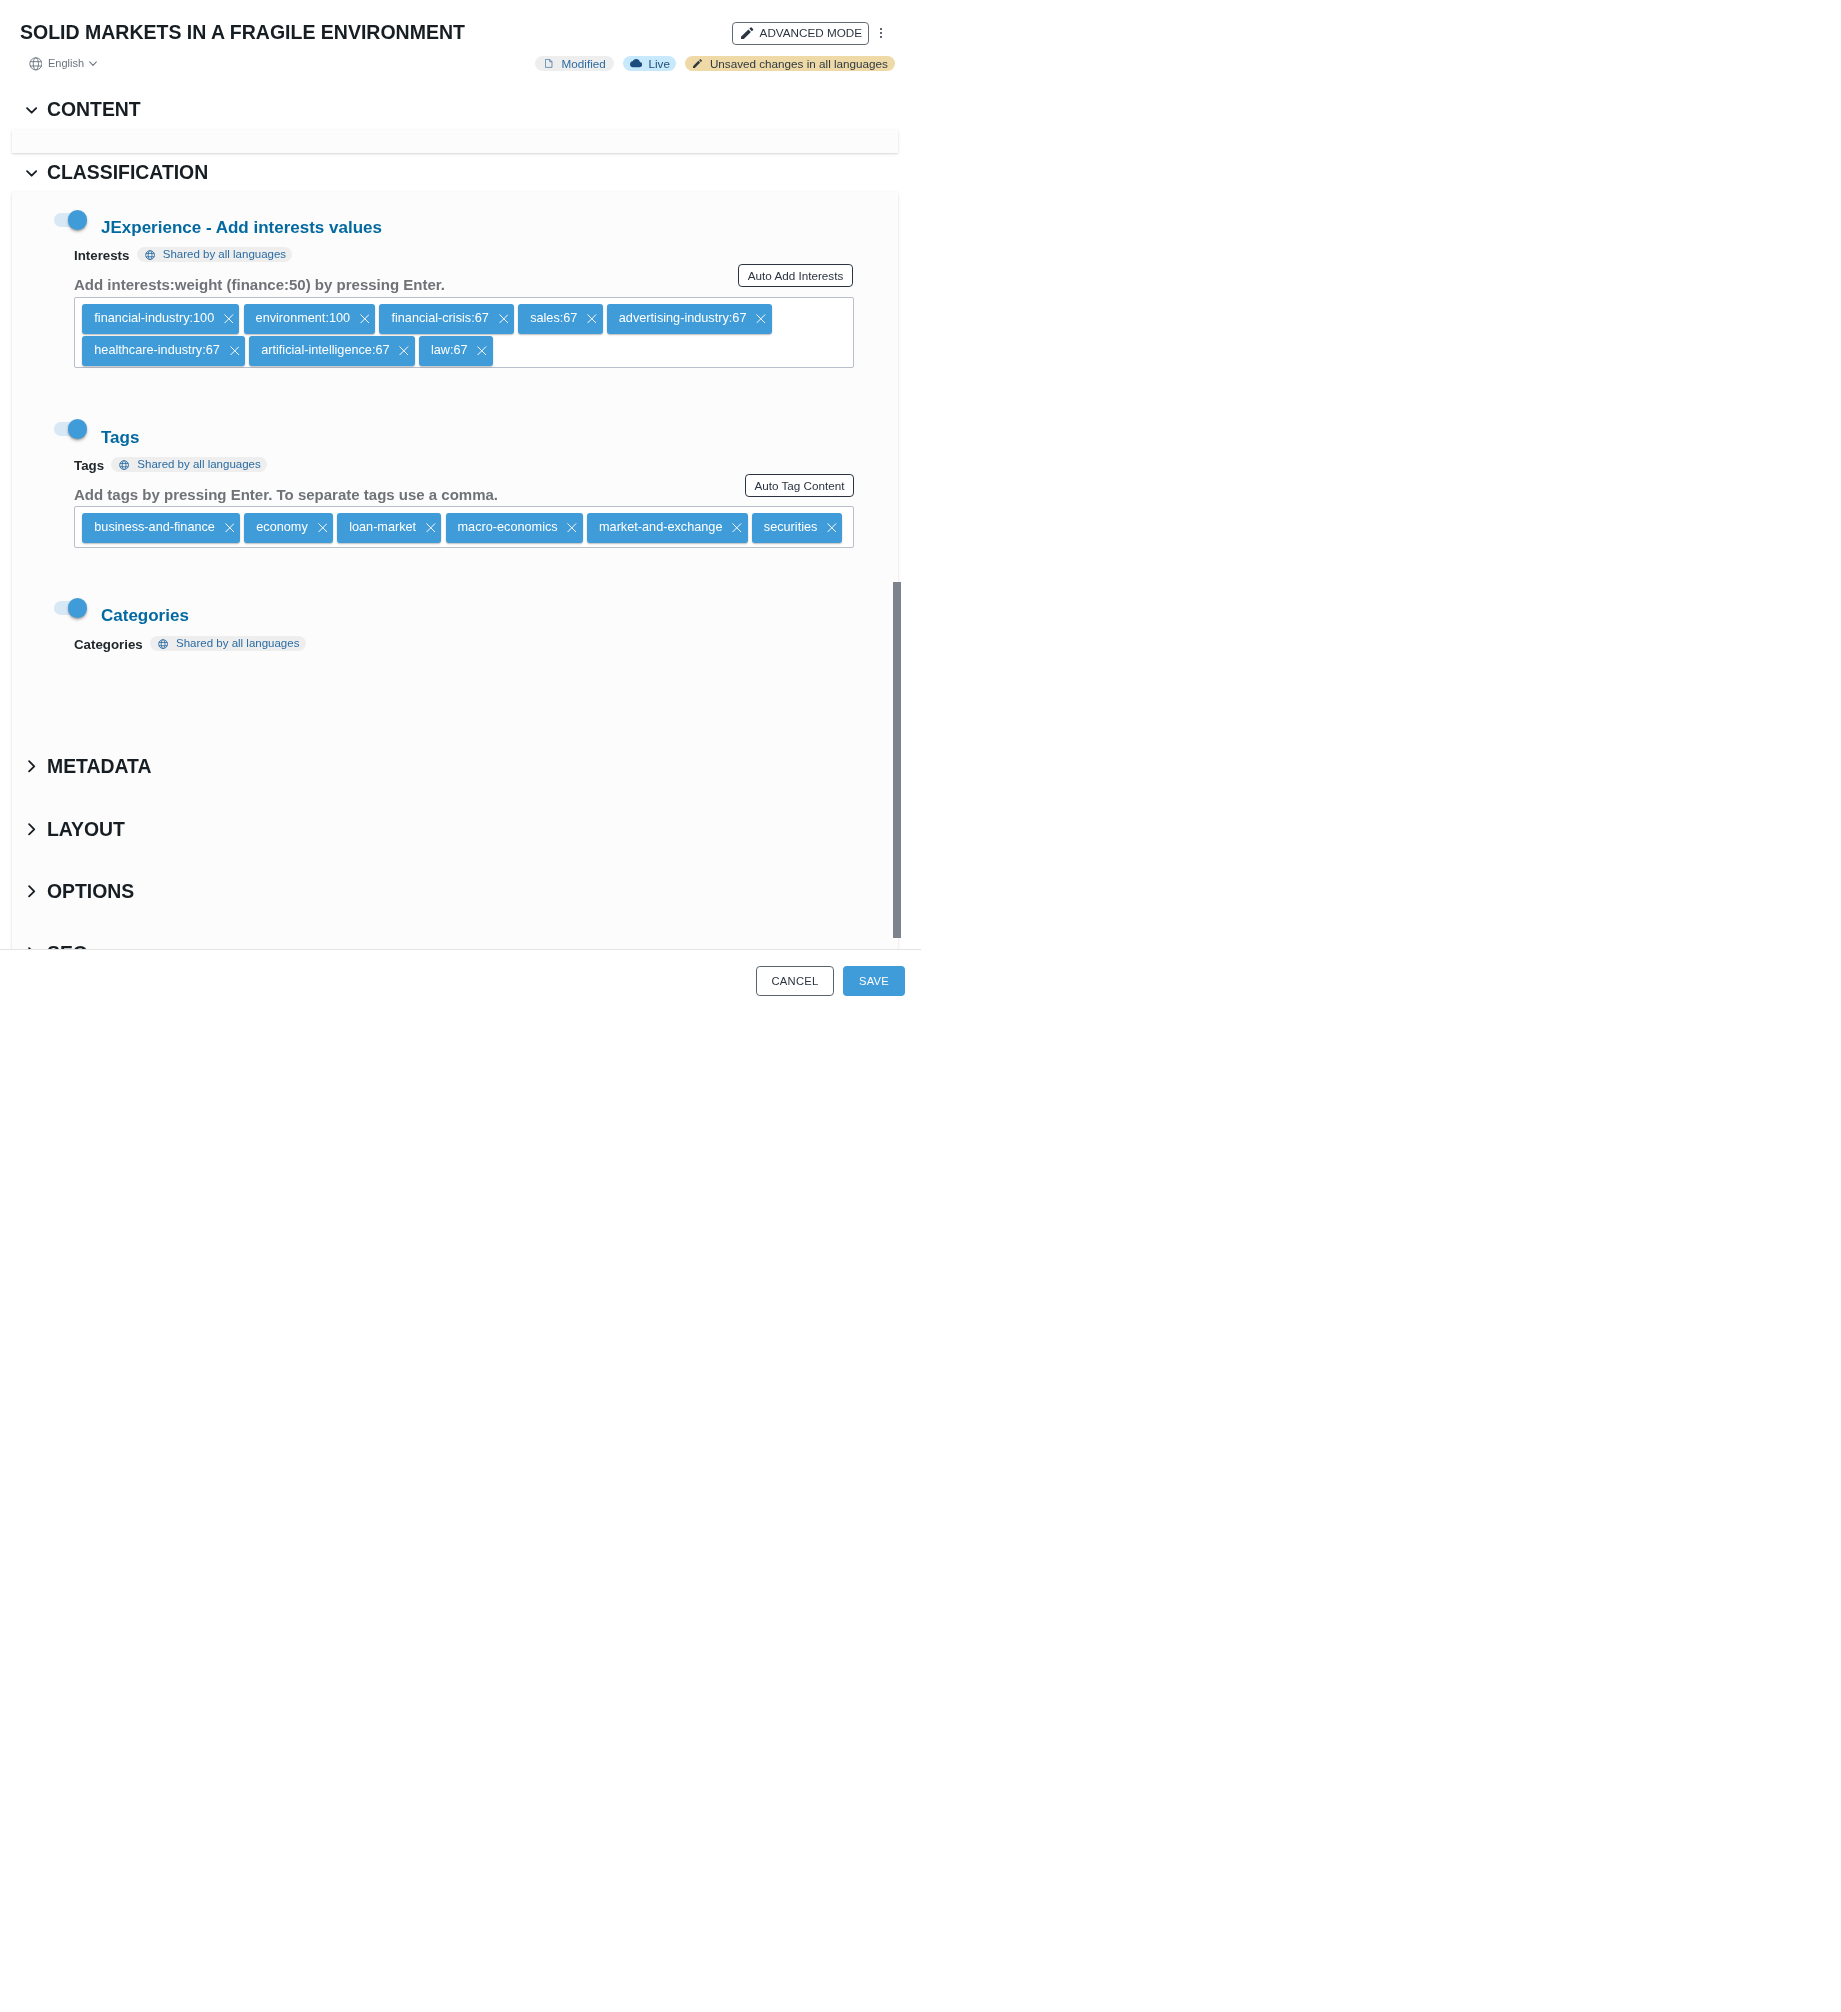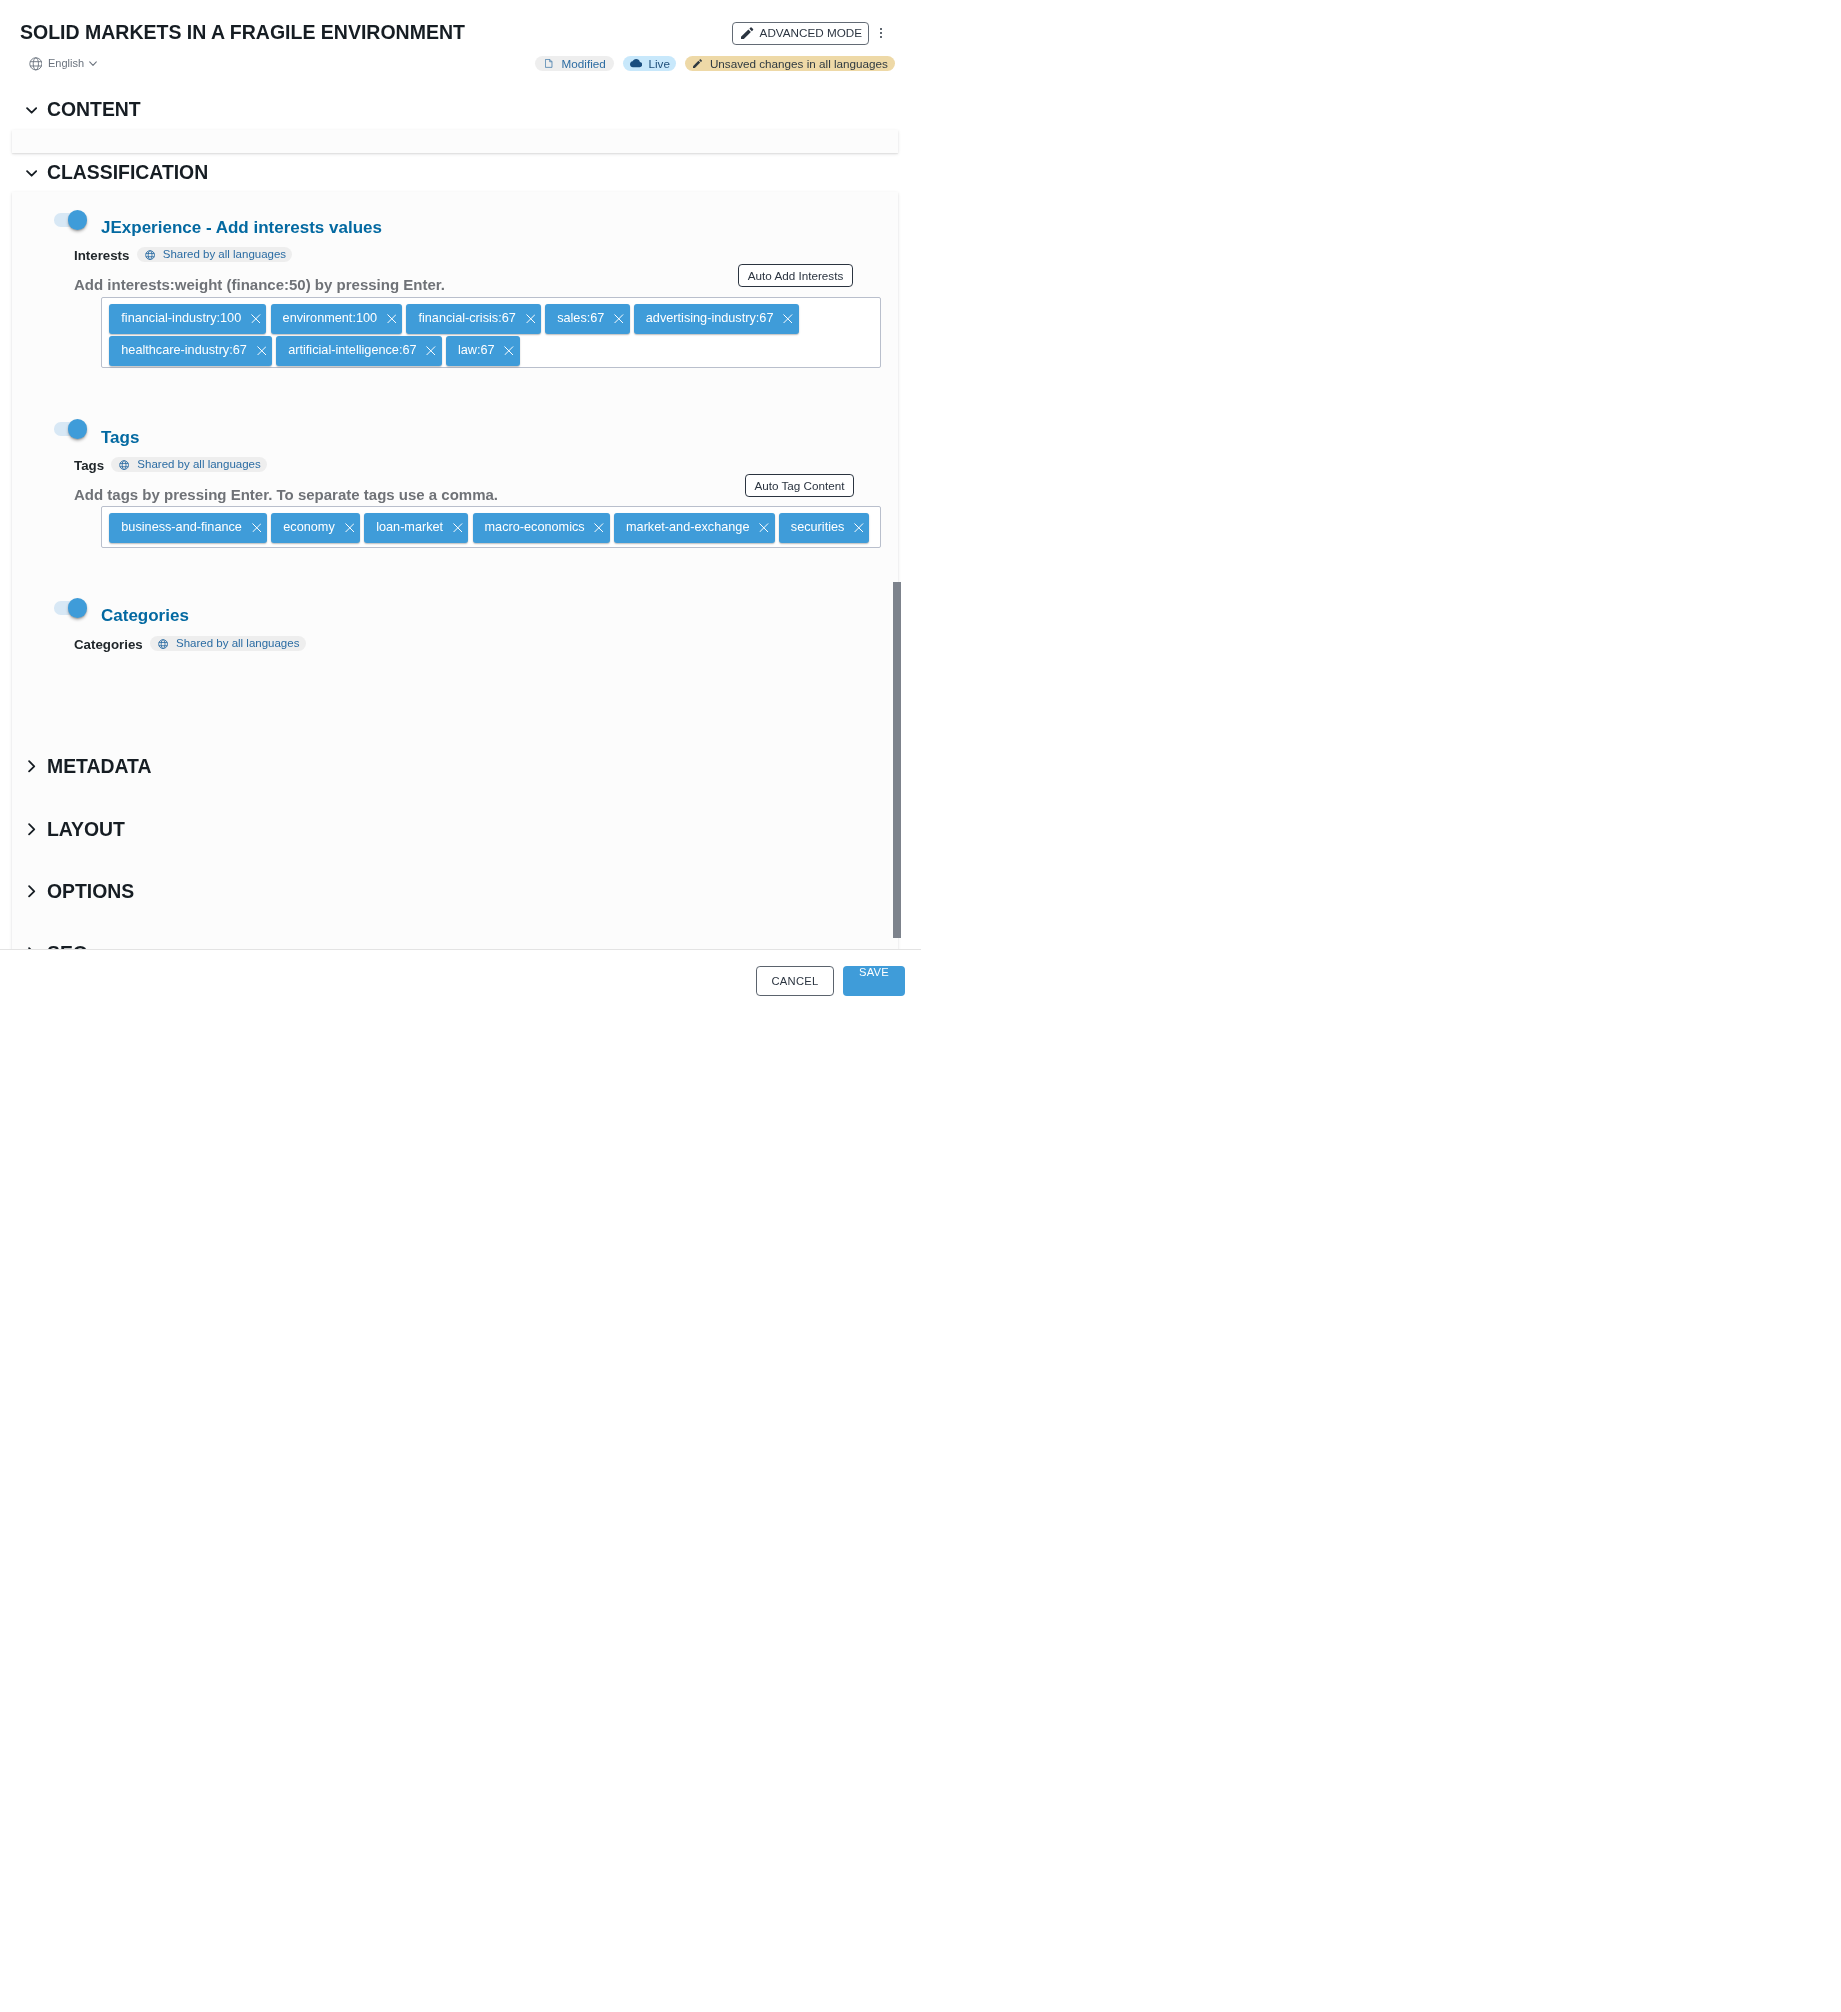--- a/index.html
+++ b/index.html
@@ -82,41 +82,41 @@
   .sharedbadge .t { font-size:11.5px; color:#2b6ca3; line-height:13.7px; white-space:nowrap; position:relative; top:0.3px; }
 
   .hint { position:absolute; font-size:15px; font-weight:bold; color:#6f7277; line-height:13.7px; white-space:nowrap; }
 
   .autobtn { position:absolute; height:23px; border:1px solid #2b3440; border-radius:3.9px;
              background:#fff; display:flex; align-items:center; justify-content:center;
              padding:0 10.7px; cursor:pointer;margin-top:10px; }
   .autobtn span { font-size:11.7px; color:#2b3440; line-height:13.7px; white-space:nowrap; }
 
   .chipbox { position:absolute; border:1px solid #b9bfcc; border-radius:2px; background:#fff;
-             padding:5.7px 7.3px; display:flex; flex-wrap:wrap; gap:2px 4.3px; align-content:flex-start;margin-left:27px; }
+             padding:5.7px 7.3px; display:flex; flex-wrap:wrap; gap:2px 4.3px; align-content:flex-start; }
   .chip { height:30px; border-radius:2.9px; background:#3f9cd9; color:#fff;
           display:flex; align-items:center; gap:9.8px; padding:0 5.7px 0 12px;
           box-shadow:0 1px 2px rgba(0,0,0,.18), 0 1px 1px rgba(0,0,0,.10); }
   .chip .ct { font-size:12.7px; line-height:15.6px; white-space:nowrap; }
   .chip .cx { width:9.6px; height:9.6px; display:block; cursor:pointer; }
 
   .selectbox { position:absolute; border:1px solid #b9bfcc; border-radius:2.9px; background:#fff; }
   .selectbox .schip { position:absolute; left:6.8px; top:2.7px; height:23px; border-radius:2.9px;
                       background:#3f9cd9; color:#fff; display:flex; align-items:center;
                       padding:0 12.2px 0 7.8px; font-size:11.6px; line-height:13.7px; }
   .selectbox .clr { position:absolute; width:13px; height:13px; }
   .selectbox .dd { position:absolute; width:7.7px; height:5px; }
 
   
   .divider { position:absolute; left:0; width:921px; height:1px; background:#e3e3e3; }
   .btn-cancel { position:absolute; border:1px solid #5b636d; border-radius:3.9px; background:#fff;
                 display:flex; align-items:center; justify-content:center; cursor:pointer; }
   .btn-cancel span { font-size:11.2px; color:#2b3440; letter-spacing:0.3px; }
   .btn-save { position:absolute; border-radius:3.9px; background:#3f9cd9;
-              display:flex; justify-content:center; cursor:pointer; }
+              display:flex; align-items:center; justify-content:center; cursor:pointer; }
   .btn-save span { font-size:11.2px; color:#fff; letter-spacing:0.3px; }
 
   .sbar { position:absolute; background:#7d838c; border-radius:0; }
   .scrollarea { position:absolute; left:0; top:86px; width:901px; height:863px;
                 overflow:hidden; background:#ffffff; }
   .scrollarea > * { }
 </style>
 </head>
 <body>
 

